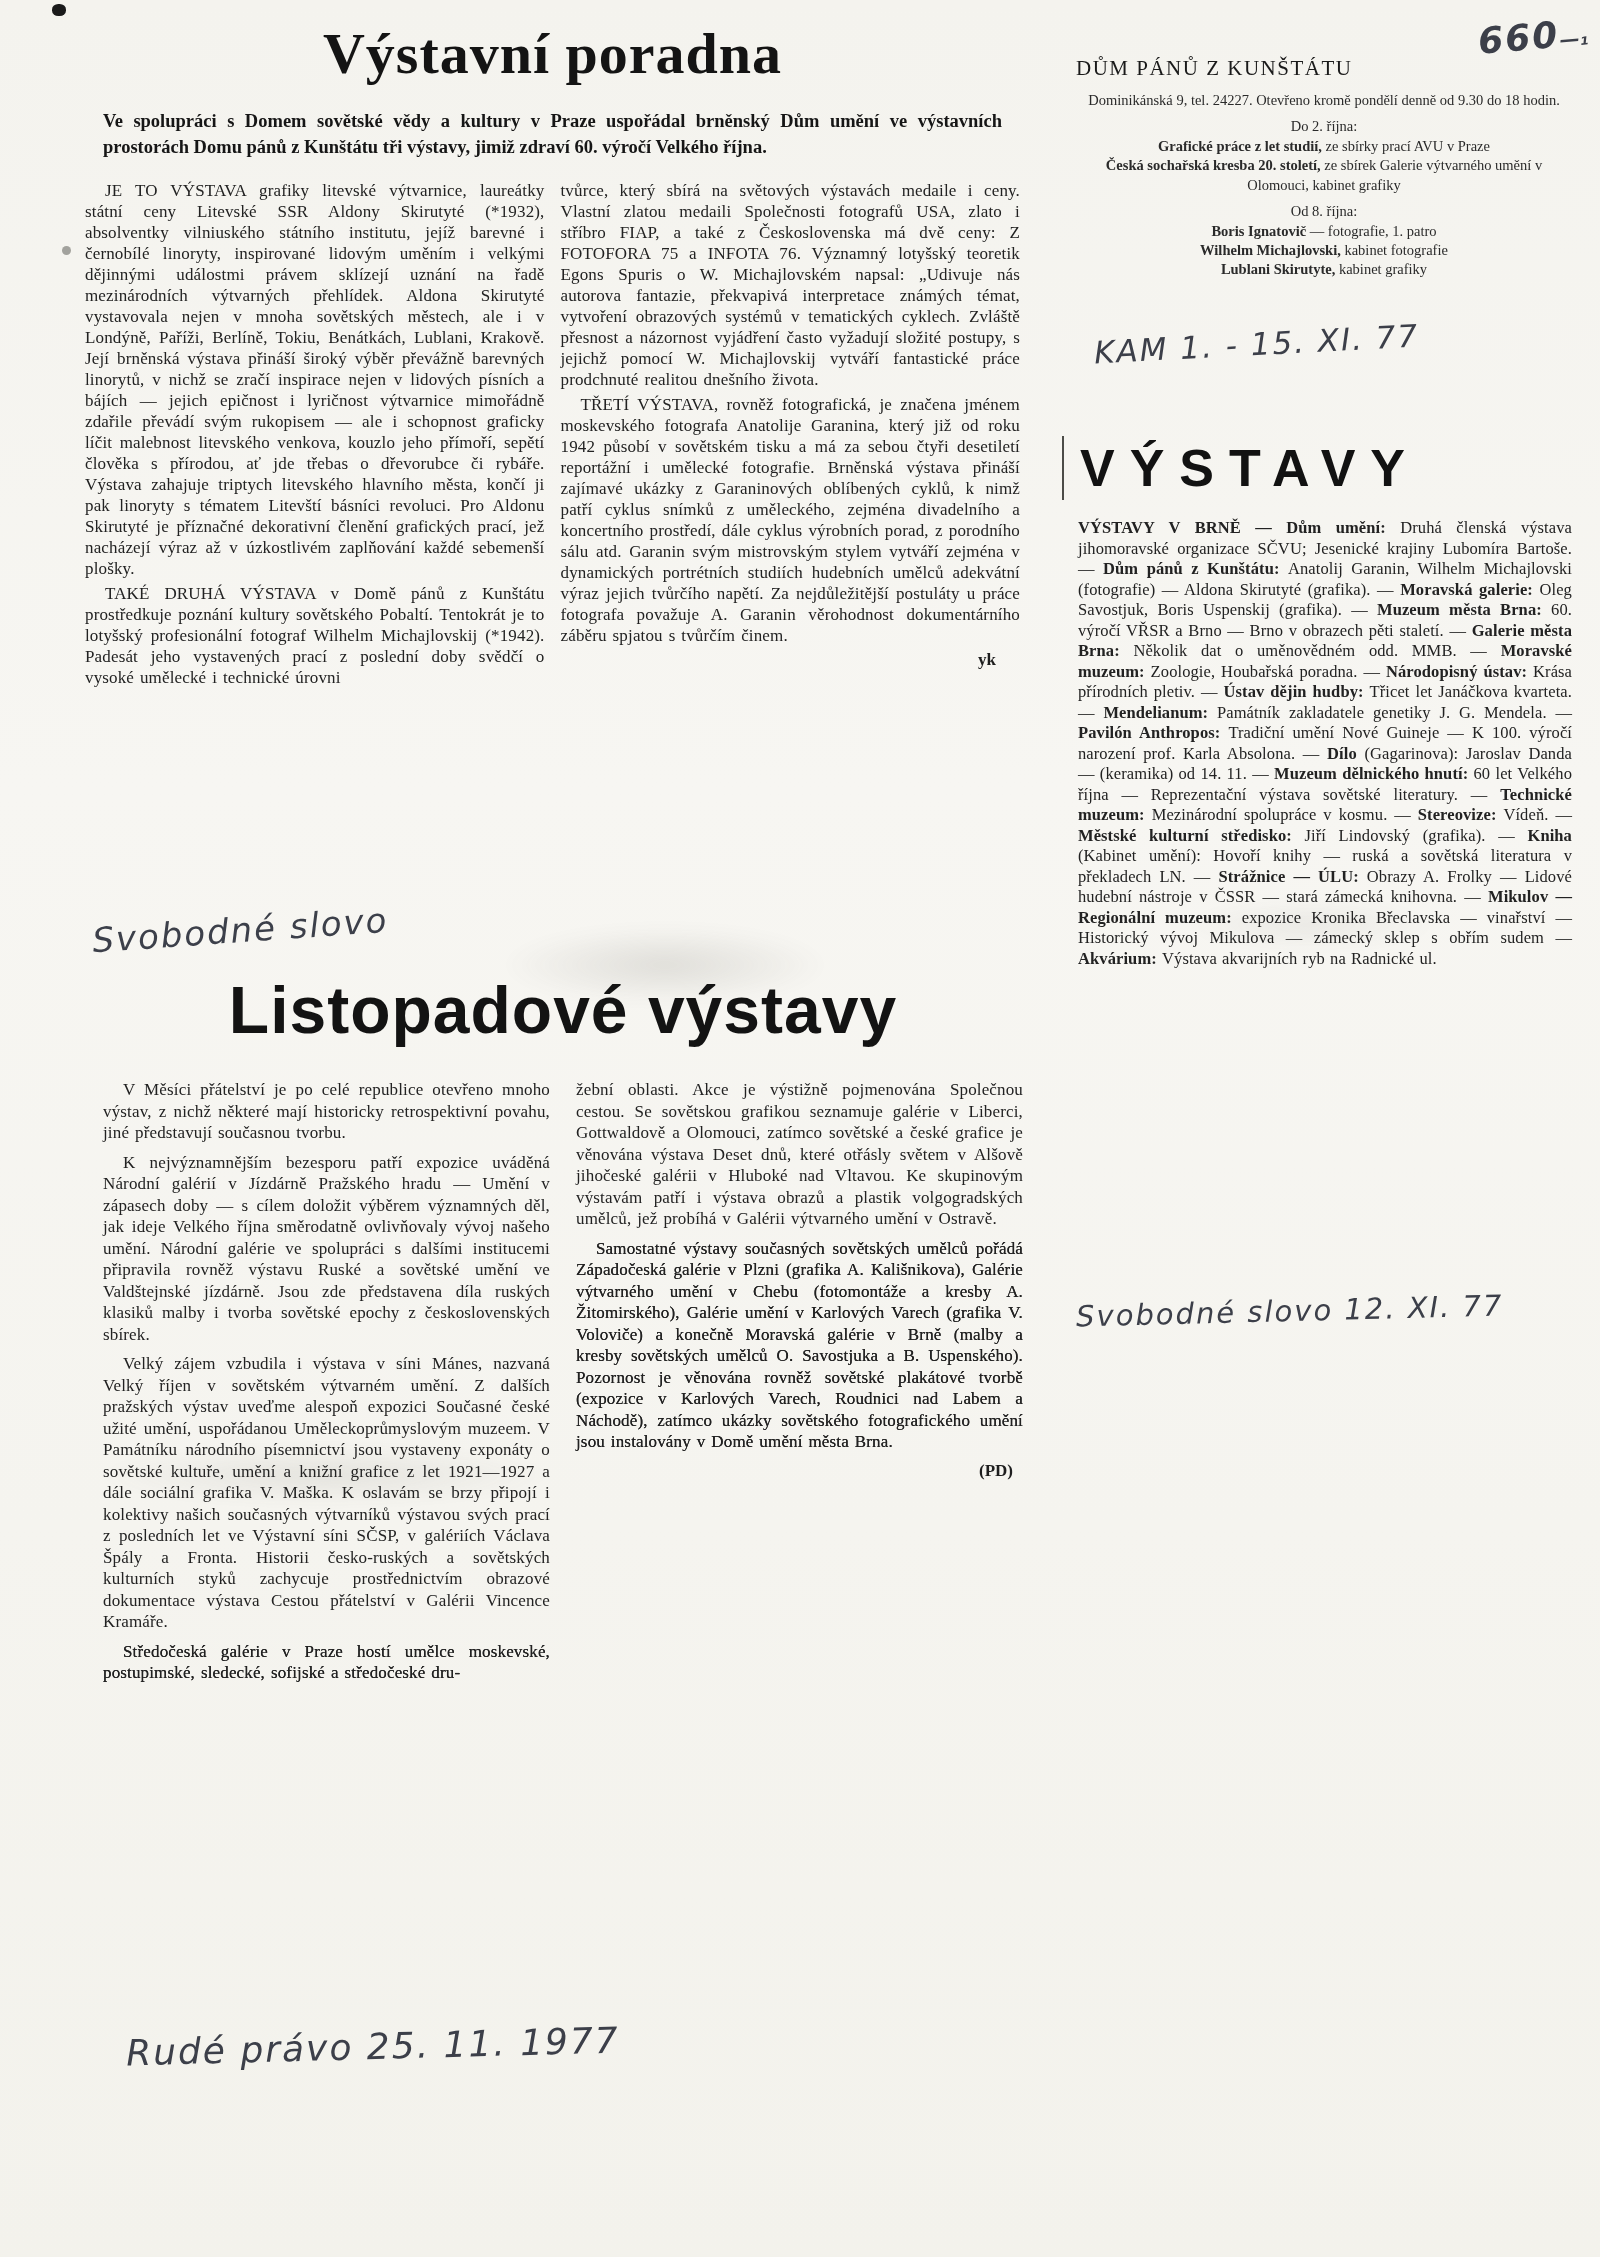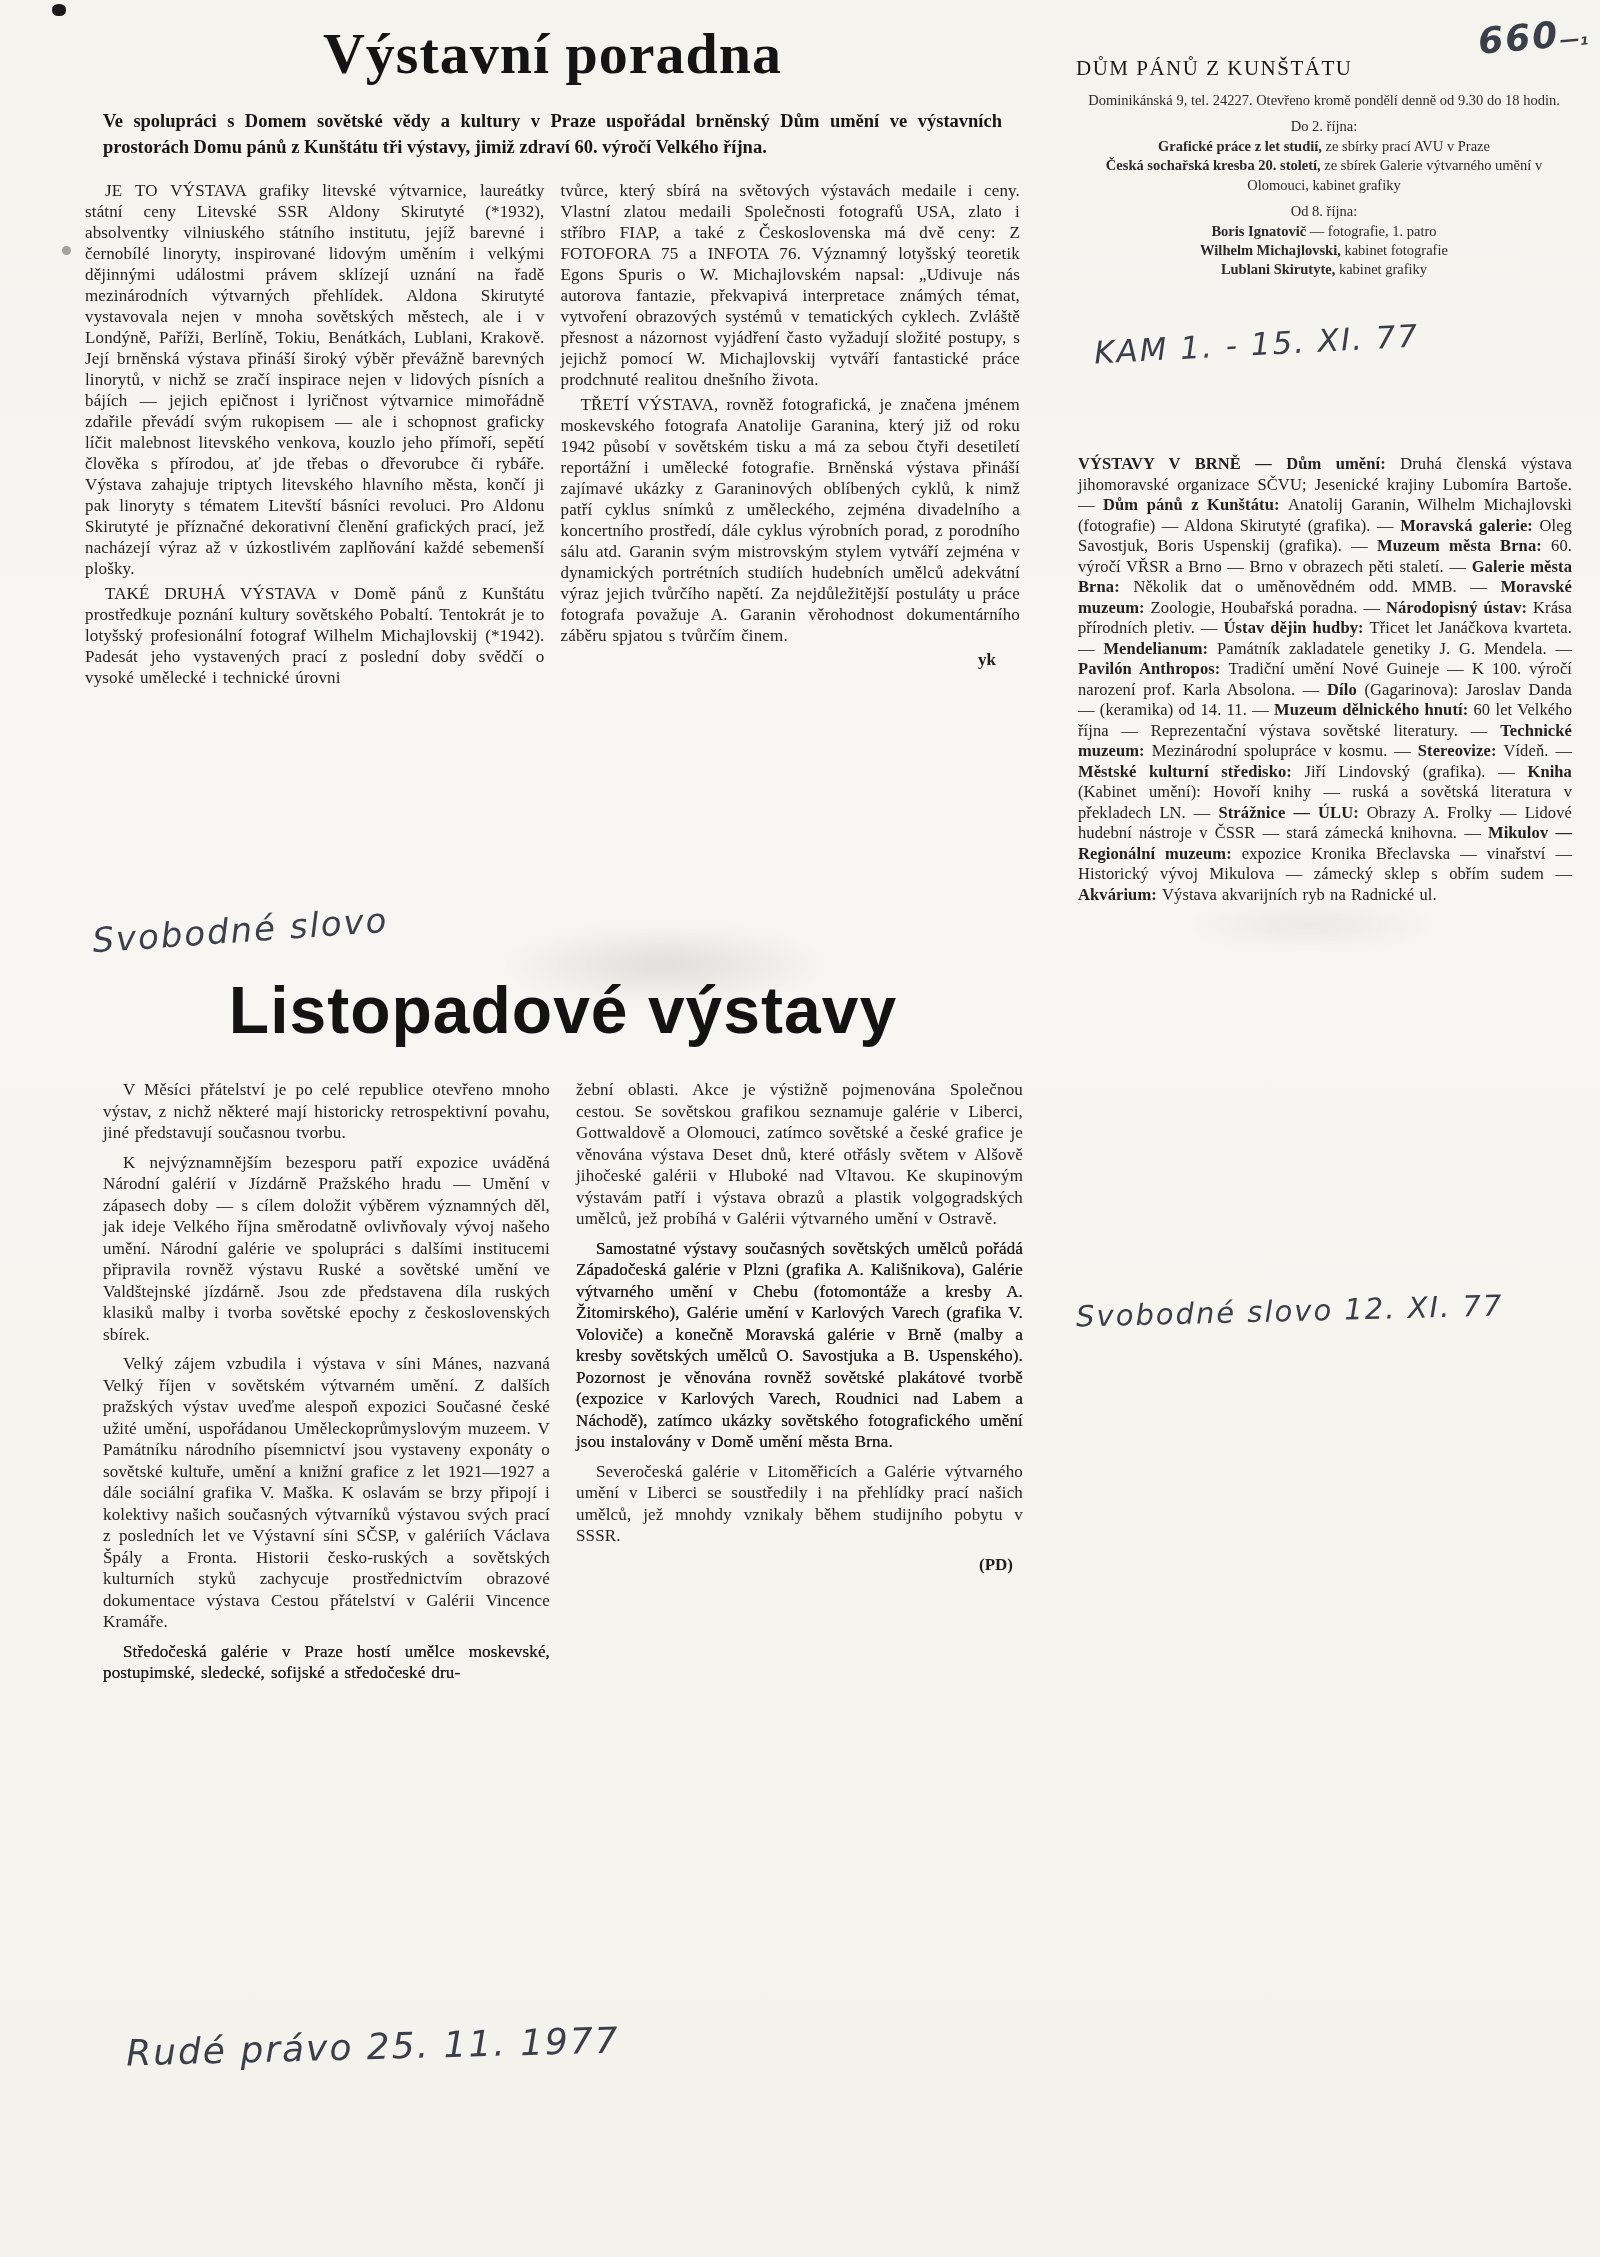--- a/index.html
+++ b/index.html
@@ -143,38 +143,38 @@
     <p class="lline"><span class="lb">Česká sochařská kresba 20. století,</span><span> ze sbírek Galerie výtvarného umění v Olomouci, kabinet grafiky</span></p>
     <p class="lline gap"><span class="lb"></span><span>Od 8. října:</span></p>
     <p class="lline"><span class="lb">Boris Ignatovič</span><span> — fotografie, 1. patro</span></p>
     <p class="lline"><span class="lb">Wilhelm Michajlovski,</span><span> kabinet fotografie</span></p>
     <p class="lline"><span class="lb">Lublani Skirutyte,</span><span> kabinet grafiky</span></p>
   </aside>
 
   <div class="hw hw-kam">KAM  1. - 15. XI. 77</div>
 
   <section class="vystavy">
+    <h2 class="vtitle">VÝSTAVY</h2>
     <p class="vbody"><span class="seg-b">VÝSTAVY V BRNĚ — Dům umění: </span><span>Druhá členská výstava jihomoravské organizace SČVU; Jesenické krajiny Lubomíra Bartoše. — </span><span class="seg-b">Dům pánů z Kunštátu: </span><span>Anatolij Garanin, Wilhelm Michajlovski (fotografie) — Aldona Skirutyté (grafika). — </span><span class="seg-b">Moravská galerie: </span><span>Oleg Savostjuk, Boris Uspenskij (grafika). — </span><span class="seg-b">Muzeum města Brna: </span><span>60. výročí VŘSR a Brno — Brno v obrazech pěti staletí. — </span><span class="seg-b">Galerie města Brna: </span><span>Několik dat o uměnovědném odd. MMB. — </span><span class="seg-b">Moravské muzeum: </span><span>Zoologie, Houbařská poradna. — </span><span class="seg-b">Národopisný ústav: </span><span>Krása přírodních pletiv. — </span><span class="seg-b">Ústav dějin hudby: </span><span>Třicet let Janáčkova kvarteta. — </span><span class="seg-b">Mendelianum: </span><span>Památník zakladatele genetiky J. G. Mendela. — </span><span class="seg-b">Pavilón Anthropos: </span><span>Tradiční umění Nové Guineje — K 100. výročí narození prof. Karla Absolona. — </span><span class="seg-b">Dílo </span><span>(Gagarinova): Jaroslav Danda — (keramika) od 14. 11. — </span><span class="seg-b">Muzeum dělnického hnutí: </span><span>60 let Velkého října — Reprezentační výstava sovětské literatury. — </span><span class="seg-b">Technické muzeum: </span><span>Mezinárodní spolupráce v kosmu. — </span><span class="seg-b">Stereovize: </span><span>Vídeň. — </span><span class="seg-b">Městské kulturní středisko: </span><span>Jiří Lindovský (grafika). — </span><span class="seg-b">Kniha </span><span>(Kabinet umění): Hovoří knihy — ruská a sovětská literatura v překladech LN. — </span><span class="seg-b">Strážnice — ÚLU: </span><span>Obrazy A. Frolky — Lidové hudební nástroje v ČSSR — stará zámecká knihovna. — </span><span class="seg-b">Mikulov — Regionální muzeum: </span><span>expozice Kronika Břeclavska — vinařství — Historický vývoj Mikulova — zámecký sklep s obřím sudem — </span><span class="seg-b">Akvárium: </span><span>Výstava akvarijních ryb na Radnické ul.</span></p>
   </section>
 
   <div class="hw hw-ss2">Svobodné slovo  12. XI. 77</div>
 
   <section class="article2">
     <h1>Listopadové výstavy</h1>
     <div class="cols2">
       <div class="col">
         <p class="para">V Měsíci přátelství je po celé republice otevřeno mnoho výstav, z nichž některé mají historicky retrospektivní povahu, jiné představují současnou tvorbu.</p>
         <p class="para">K nejvýznamnějším bezesporu patří expozice uváděná Národní galérií v Jízdárně Pražského hradu — Umění v zápasech doby — s cílem doložit výběrem významných děl, jak ideje Velkého října směrodatně ovlivňovaly vývoj našeho umění. Národní galérie ve spolupráci s dalšími institucemi připravila rovněž výstavu Ruské a sovětské umění ve Valdštejnské jízdárně. Jsou zde představena díla ruských klasiků malby i tvorba sovětské epochy z československých sbírek.</p>
         <p class="para">Velký zájem vzbudila i výstava v síni Mánes, nazvaná Velký říjen v sovětském výtvarném umění. Z dalších pražských výstav uveďme alespoň expozici Současné české užité umění, uspořádanou Uměleckoprůmyslovým muzeem. V Památníku národního písemnictví jsou vystaveny exponáty o sovětské kultuře, umění a knižní grafice z let 1921—1927 a dále sociální grafika V. Maška. K oslavám se brzy připojí i kolektivy našich současných výtvarníků výstavou svých prací z posledních let ve Výstavní síni SČSP, v galériích Václava Špály a Fronta. Historii česko-ruských a sovětských kulturních styků zachycuje prostřednictvím obrazové dokumentace výstava Cestou přátelství v Galérii Vincence Kramáře.</p>
         <p class="para ink-heavy">Středočeská galérie v Praze hostí umělce moskevské, postupimské, sledecké, sofijské a středočeské dru-</p>
       </div>
       <div class="col">
         <p class="para noindent">žební oblasti. Akce je výstižně pojmenována Společnou cestou. Se sovětskou grafikou seznamuje galérie v Liberci, Gottwaldově a Olomouci, zatímco sovětské a české grafice je věnována výstava Deset dnů, které otřásly světem v Alšově jihočeské galérii v Hluboké nad Vltavou. Ke skupinovým výstavám patří i výstava obrazů a plastik volgogradských umělců, jež probíhá v Galérii výtvarného umění v Ostravě.</p>
         <p class="para ink-heavy">Samostatné výstavy současných sovětských umělců pořádá Západočeská galérie v Plzni (grafika A. Kališnikova), Galérie výtvarného umění v Chebu (fotomontáže a kresby A. Žitomirského), Galérie umění v Karlových Varech (grafika V. Voloviče) a konečně Moravská galérie v Brně (malby a kresby sovětských umělců O. Savostjuka a B. Uspenského). Pozornost je věnována rovněž sovětské plakátové tvorbě (expozice v Karlových Varech, Roudnici nad Labem a Náchodě), zatímco ukázky sovětského fotografického umění jsou instalovány v Domě umění města Brna.</p>
-        <p class="para">Severočeská galérie v Litoměřicích a Galérie výtvarného umění v Liberci se soustředily i na přehlídky prací našich umělců, jež mnohdy vznikaly během studijního pobytu v SSSR.</p>
         <div class="byline2">(PD)</div>
       </div>
     </div>
   </section>
 
   <div class="hw hw-rp">Rudé právo  25. 11. 1977</div>
 
 </div>
 
 </body></html>

